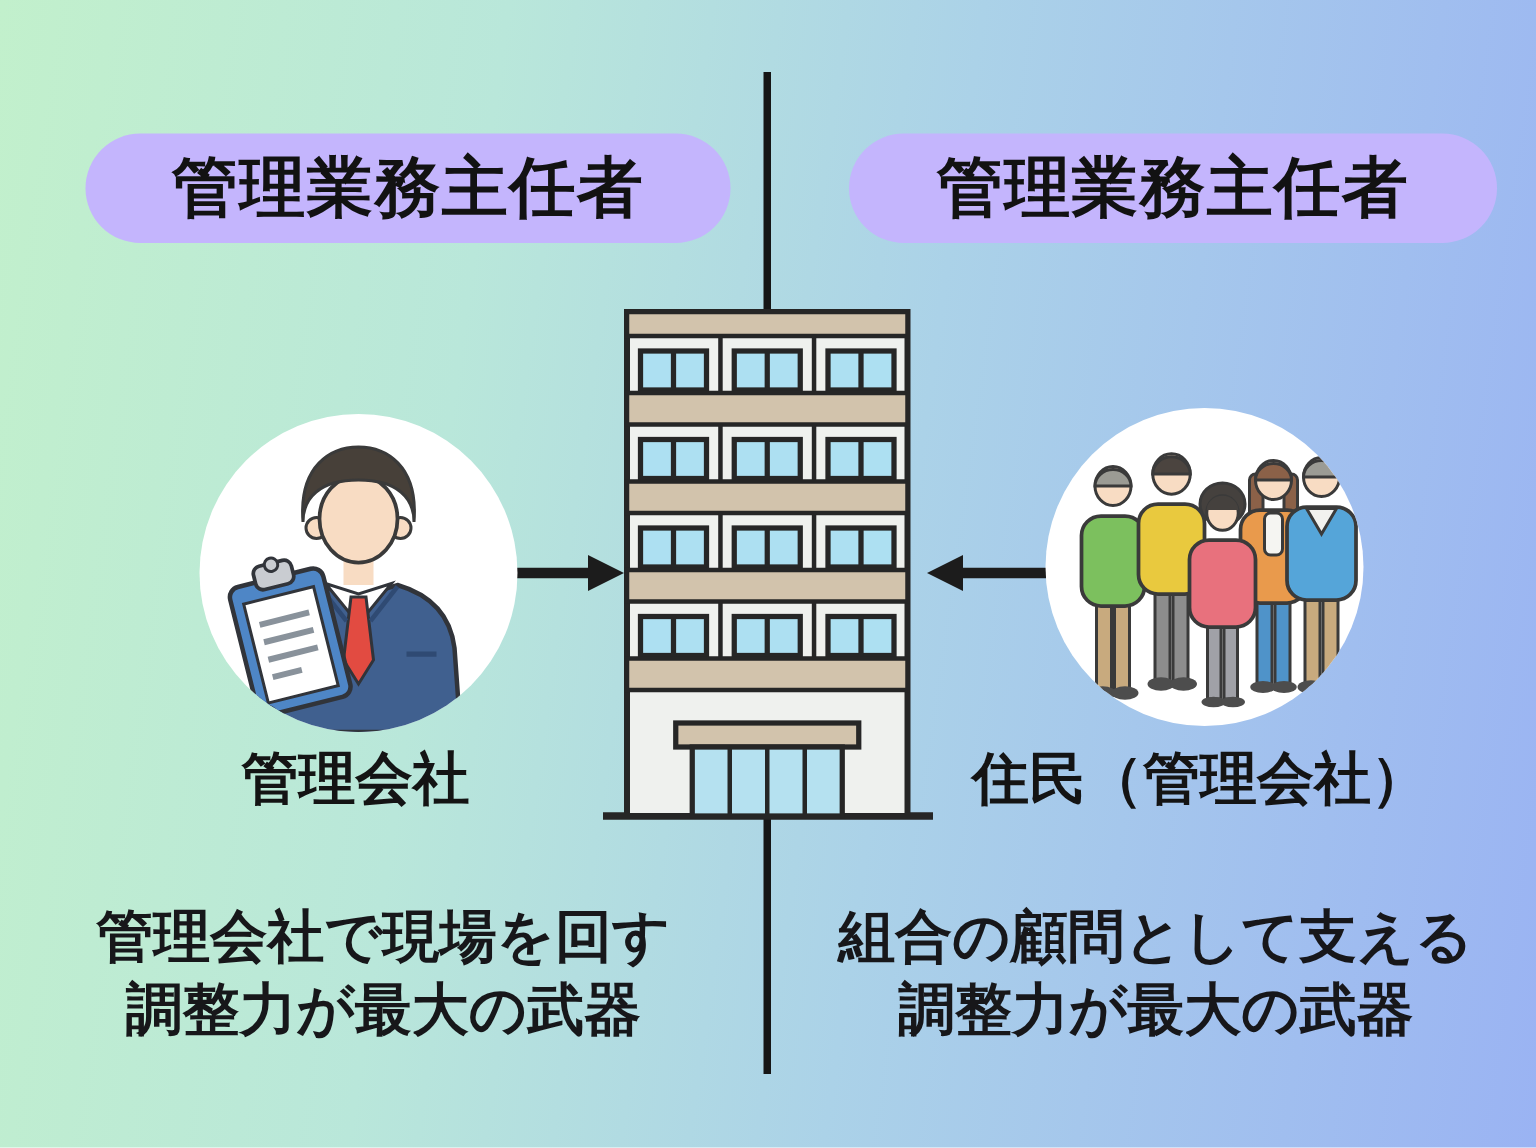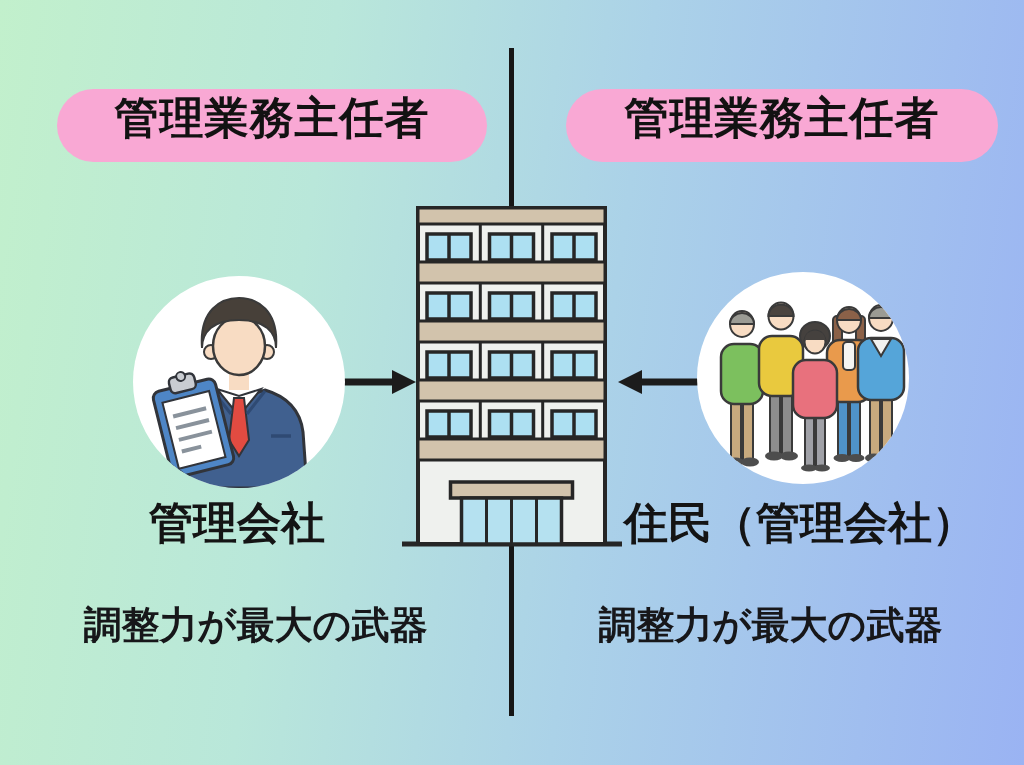--- a/index.html
+++ b/index.html
@@ -3,38 +3,38 @@
 <meta charset="utf-8">
 <style>
   html,body{margin:0;padding:0;}
   body{
     width:1024px;height:765px;position:relative;overflow:hidden;
     font-family:"Liberation Sans","DejaVu Sans",sans-serif;
     background:linear-gradient(98deg,#c2f0cc 0%,#b9e7da 30%,#abd2e8 58%,#9ab3f3 100%);
   }
   .divider{position:absolute;left:509px;top:48px;width:5px;height:668px;background:#161616;z-index:0;}
   .pill{
-    position:absolute;top:89px;height:73px;background:#f9a8d4;border-radius:37px;
-    display:flex;justify-content:center;z-index:2;
+    position:absolute;top:89px;height:73px;background:#c4b5fd;border-radius:37px;
+    display:flex;align-items:center;justify-content:center;z-index:2;
   }
   .pill span{font-size:44px;font-weight:800;color:#121212;letter-spacing:1px;white-space:nowrap;}
   .pill-left{left:57px;width:430px;}
   .pill-right{left:566px;width:432px;}
   .building{position:absolute;left:394px;top:194px;z-index:1;}
   .circle{
     position:absolute;width:212px;height:212px;border-radius:50%;
     background:#ffffff;overflow:hidden;z-index:2;
   }
   .circle-left{left:133px;top:276px;}
   .circle-right{left:697px;top:272px;}
   .arrow{position:absolute;z-index:1;}
   .arrow-l{left:330px;top:368px;}
   .arrow-r{left:606px;top:368px;}
   .actor-label{
-    position:absolute;top:494px;font-size:44px;font-weight:800;color:#141414;
+    position:absolute;top:494px;font-size:38px;font-weight:800;color:#141414;
     text-align:center;white-space:nowrap;z-index:2;
   }
   .label-left{left:107px;width:260px;}
   .label-right{left:620px;width:360px;}
   .caption{
     position:absolute;top:601px;font-size:38px;font-weight:800;color:#17171a;
     text-align:center;line-height:1.3;z-index:2;white-space:nowrap;
   }
   .caption-left{left:28px;width:455px;}
   .caption-right{left:538px;width:465px;}
@@ -198,19 +198,21 @@
         <ellipse cx="118" cy="70" rx="10.5" ry="11.5" fill="#f8dcc3" stroke="#3a3a3a" stroke-width="2"></ellipse>
         <path d="M107.5,68 a10.5,9.5 0 0 1 21,0 Z" fill="#45413e"></path>
       </g>
     </svg>
   </div>
 
   <div class="actor-label label-left">管理会社</div>
   <div class="actor-label label-right">住民（管理会社）</div>
 
   <div class="caption caption-left">
+    <div>管理会社で現場を回す</div>
     <div>調整力が最大の武器</div>
   </div>
   <div class="caption caption-right">
+    <div>組合の顧問として支える</div>
     <div>調整力が最大の武器</div>
   </div>
 
 </div>
 
 </body></html>

